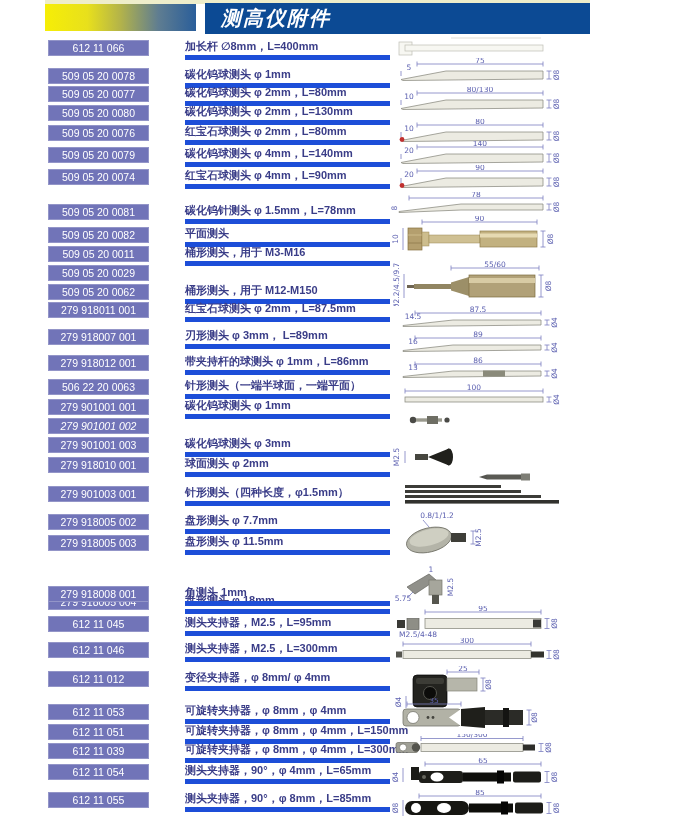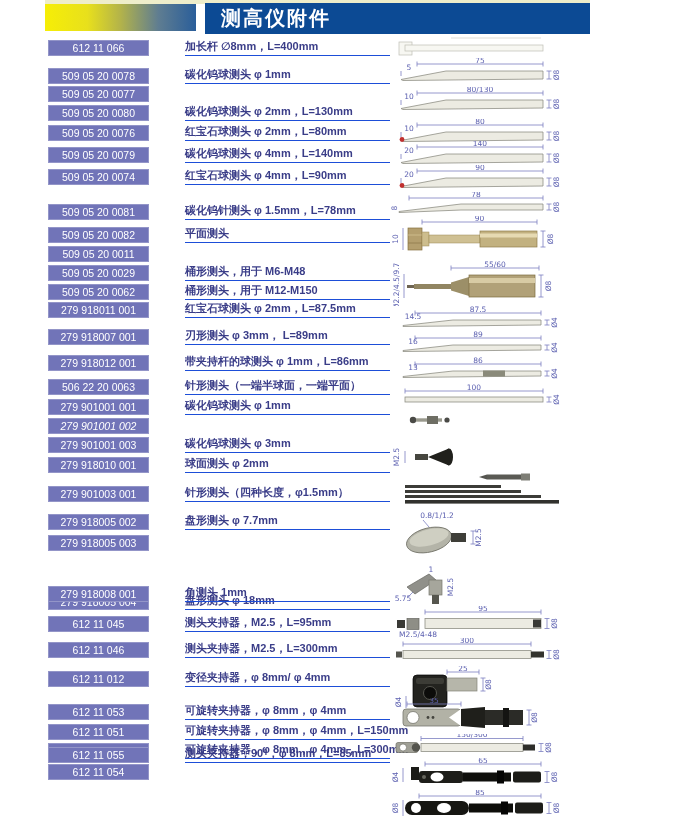--- a/index.html
+++ b/index.html
@@ -3,29 +3,29 @@
 <meta charset="utf-8">
 <style>
   html,body{margin:0;padding:0;background:#fff;}
   .page{position:relative;width:677px;height:820px;background:#ffffff;overflow:hidden;
         font-family:"Liberation Sans","DejaVu Sans",sans-serif;}
   
   .cream-strip{position:absolute;left:45px;top:0;width:545px;height:4px;background:#eeedca;}
   .grad-bar{position:absolute;left:45px;top:4px;width:151px;height:27px;
             background:linear-gradient(90deg,#f6ee06 0%,#e8e01c 28%,#b3b34a 50%,#5f7d91 75%,#2a5e9a 100%);}
   .title-bar{position:absolute;left:205px;top:3px;width:385px;height:31px;background:#0c4a94;}
-  .title-bar span{display:block;color:#ffffff;font-size:20px;font-weight:bold;
+  .title-bar span{display:block;color:#ffffff;font-size:20px;font-weight:bold;font-style:italic;
                   line-height:31px;padding-left:16px;letter-spacing:2px;}
   
   .row{position:absolute;left:0;width:555px;height:17px;}
   .badge{position:absolute;left:48px;top:0;width:101px;height:16px;background:#7174b8;
          border:1px solid #9395c8;box-sizing:border-box;color:#ffffff;font-size:10.5px;
          text-align:center;line-height:14px;}
   .descwrap{position:absolute;left:185px;top:0;width:205px;height:15px;
-            border-bottom:1px solid #1d4ed8;}
+            border-bottom:5px solid #1d4ed8;}
   .desc{font-size:11px;font-weight:bold;color:#3a3d88;white-space:nowrap;display:block;line-height:13px;}
   
   .diag{position:absolute;left:391px;}
   .dim{stroke:#7b7fc0;stroke-width:0.8;fill:none;}
   .dimt{fill:#5c60b0;font-size:7.5px;font-family:"DejaVu Sans",sans-serif;}
   .metal{fill:#ecebe2;stroke:#8f8f85;stroke-width:0.8;}
   .faint{stroke:#cfcfc7;stroke-width:0.7;fill:none;}
   .faintshape{stroke:#bdbdb5;fill:#f7f7f2;stroke-width:0.7;}
 </style>
 </head>
@@ -47,20 +47,23 @@
 
   <div class="row" style="top: 68px;">
     <div class="badge"><span class="code">509 05 20 0078</span></div>
     <div class="descwrap">
           <span class="desc">碳化钨球测头 φ 1mm</span>
         </div>
   </div>
 
   <div class="row" style="top: 86px;">
     <div class="badge"><span class="code">509 05 20 0077</span></div>
+    <div class="descwrap">
+          <span class="desc">碳化钨球测头 φ 2mm，L=80mm</span>
+        </div>
   </div>
 
   <div class="row" style="top: 105px;">
     <div class="badge"><span class="code">509 05 20 0080</span></div>
     <div class="descwrap">
           <span class="desc">碳化钨球测头 φ 2mm，L=130mm</span>
         </div>
   </div>
 
   <div class="row" style="top: 125px;">
@@ -93,27 +96,27 @@
 
   <div class="row" style="top: 227px;">
     <div class="badge"><span class="code">509 05 20 0082</span></div>
     <div class="descwrap">
           <span class="desc">平面测头</span>
         </div>
   </div>
 
   <div class="row" style="top: 246px;">
     <div class="badge"><span class="code">509 05 20 0011</span></div>
+    <div class="descwrap">
+          <span class="desc">桶形测头，用于 M3-M16</span>
+        </div>
   </div>
 
   <div class="row" style="top: 265px;">
     <div class="badge"><span class="code">509 05 20 0029</span></div>
-    <div class="descwrap">
-          <span class="desc">桶形测头，用于 M6-M48</span>
-        </div>
   </div>
 
   <div class="row" style="top: 284px;">
     <div class="badge"><span class="code">509 05 20 0062</span></div>
     <div class="descwrap">
           <span class="desc">桶形测头，用于 M12-M150</span>
         </div>
   </div>
 
   <div class="row" style="top: 302px;">
@@ -178,20 +181,23 @@
 
   <div class="row" style="top: 514px;">
     <div class="badge"><span class="code">279 918005 002</span></div>
     <div class="descwrap">
           <span class="desc">盘形测头 φ 7.7mm</span>
         </div>
   </div>
 
   <div class="row" style="top: 535px;">
     <div class="badge"><span class="code">279 918005 003</span></div>
+    <div class="descwrap">
+          <span class="desc">盘形测头 φ 11.5mm</span>
+        </div>
   </div>
 
   <div class="row" style="top: 555px; margin-top: 39px;">
     <div class="badge"><span class="code">279 918005 004</span></div>
     <div class="descwrap">
           <span class="desc">盘形测头 φ 18mm</span>
         </div>
   </div>
 
   <div class="row" style="top: 586px;">
@@ -238,23 +244,26 @@
 
   <div class="row" style="top: 743px;">
     <div class="badge"><span class="code">612 11 039</span></div>
     <div class="descwrap">
           <span class="desc">可旋转夹持器，φ 8mm，φ 4mm，L=300mm</span>
         </div>
   </div>
 
   <div class="row" style="top: 764px;">
     <div class="badge"><span class="code">612 11 054</span></div>
-  </div>
-
-  <div class="row" style="top: 747px;">
+    <div class="descwrap">
+          <span class="desc">测头夹持器，90°，φ 4mm，L=65mm</span>
+        </div>
+  </div>
+
+  <div class="row" style="top: 792px;">
     <div class="badge"><span class="code">612 11 055</span></div>
     <div class="descwrap">
           <span class="desc">测头夹持器，90°，φ 8mm，L=85mm</span>
         </div>
   </div>
 </div>
   <div id="diagrams">
       <svg width="186" height="26" viewBox="0 0 186 26" class="diag" style="top: 35px;">
         <rect x="8" y="7" width="13" height="13" class="faintshape"></rect>
         <rect x="14" y="10" width="138" height="6" class="faintshape"></rect>

